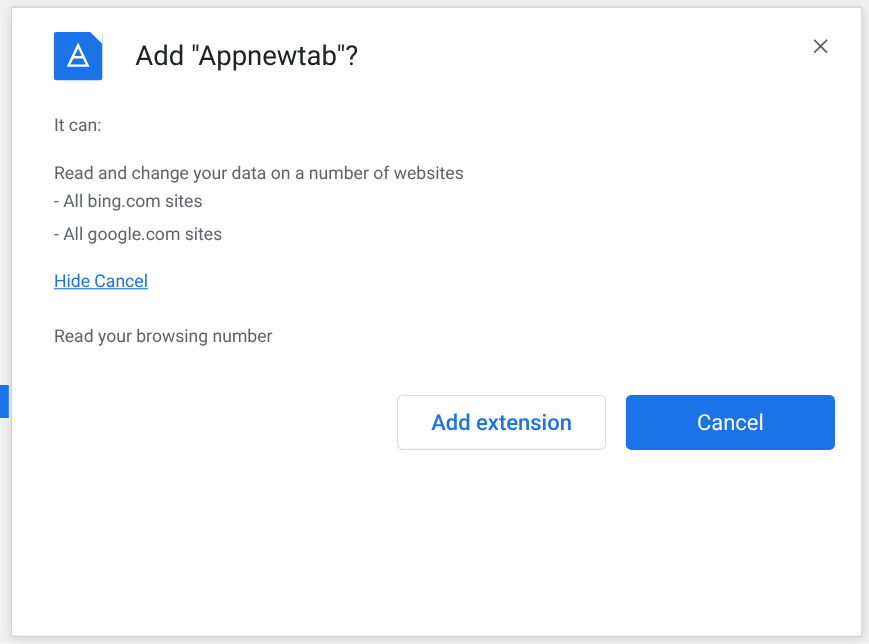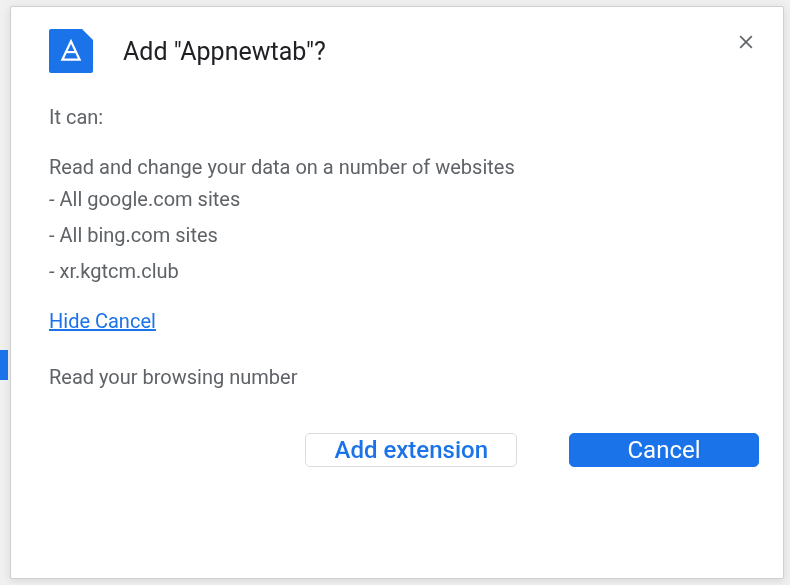--- a/index.html
+++ b/index.html
@@ -103,21 +103,21 @@
       justify-content: center;
       color: #5f6368;
     }
     .close-btn svg {
       width: 20px;
       height: 20px;
     }
     .dialog-body {
       padding: 18px 26px 10px 38px;
       color: #5f6368;
-      font-size: 20px;
+      font-size: 16px;
       line-height: 1.6;
     }
     .perm-intro {
       margin-bottom: 18px;
     }
     .perm-description {
     }
     .perm-list {
       margin-bottom: 18px;
     }
@@ -134,40 +134,39 @@
     .perm-history {
       margin-bottom: 18px;
     }
     .dialog-footer {
       display: flex;
       justify-content: flex-end;
       gap: 18px;
       padding: 12px 24px 24px 24px;
     }
     .btn {
-      padding: 2px 28px;
-      font-size: 24px;
+      padding: 12px 28px;
+      font-size: 20px;
       border-radius: 5px;
       cursor: pointer;
       font-family: inherit;
       min-width: 190px;
       text-align: center;
     }
     .btn-secondary {
       background: white;
       color: #1a73e8;
       border: 1px solid #dadce0;
       font-weight: 500;
     }
     .btn-primary {
       background: #1a73e8;
       color: white;
       border: 1px solid #1a73e8;
       font-weight: 400;
-      margin-left: 34px;
     }
     .left-edge {
       position: absolute;
       left: 0;
       top: 350px;
       width: 8px;
       height: 30px;
       background: #1a73e8;
       z-index: 2;
     }
@@ -194,23 +193,22 @@
         <line x1="5" y1="5" x2="19" y2="19" stroke="currentColor" stroke-width="2"></line>
         <line x1="19" y1="5" x2="5" y2="19" stroke="currentColor" stroke-width="2"></line>
       </svg>
     </div>
   </div>
 
   <div class="dialog-body">
     <div class="perm-intro">It can:</div>
     <div class="perm-description">Read and change your data on a number of websites</div>
     <div class="perm-list">
+      <div class="perm-item">- All bing.com sites</div>
       <div class="perm-item">- All google.com sites</div>
-      <div class="perm-item">- All bing.com sites</div>
-      <div class="perm-item">- xr.kgtcm.club</div>
     </div>
     <div class="hide-details">Hide Cancel</div>
     <div class="perm-history">Read your browsing number</div>
   </div>
 
   <div class="dialog-footer">
     <button class="btn btn-secondary">Add extension</button>
     <button class="btn btn-primary">Cancel</button>
   </div>
 </div>

